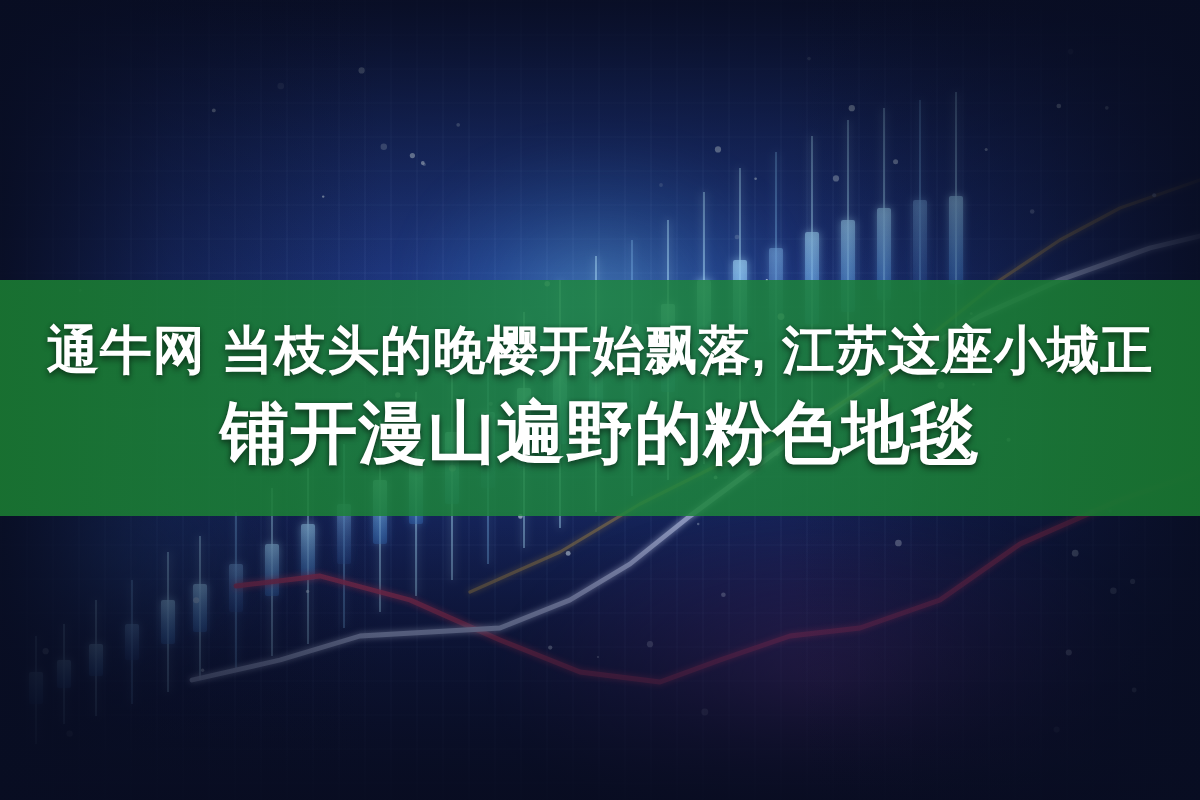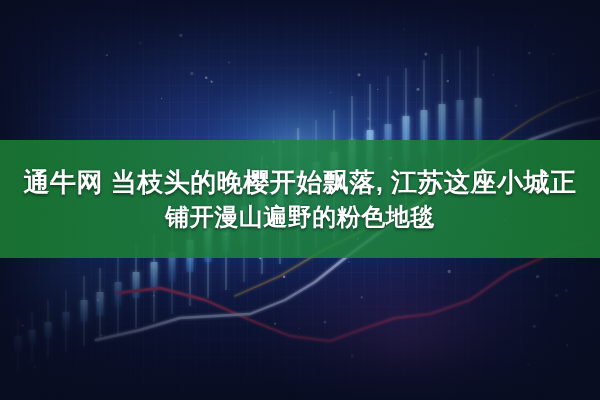--- a/index.html
+++ b/index.html
@@ -77,21 +77,21 @@
   }
   .banner-line{
     color:#ffffff;
     font-size:26px;
     font-weight:bold;
     letter-spacing:.5px;
     line-height:1.3;
     white-space:nowrap;
     text-shadow:0 2px 3px rgba(0,0,0,.42), 0 0 2px rgba(0,0,0,.3);
   }
-  .banner-line.l2{ font-size:24px; }
+  .banner-line.l2{ font-size:34px; }
 </style>
 </head>
 <body>
 
 <div id="stage">
 
   <div class="bg-base"></div>
   <div class="grid"></div>
   <div class="glow-left"></div>
   <div class="glow-cyan"></div>

